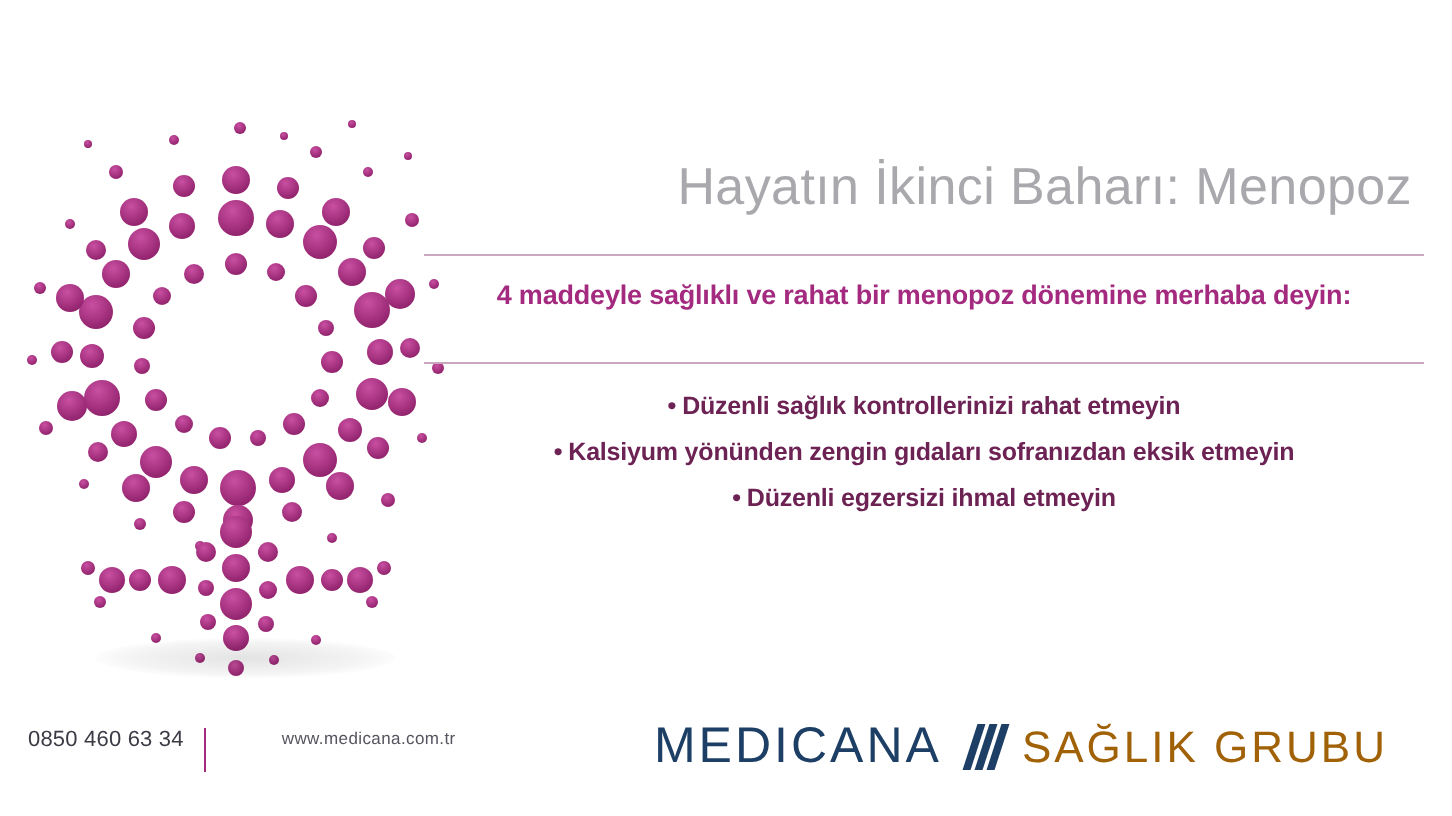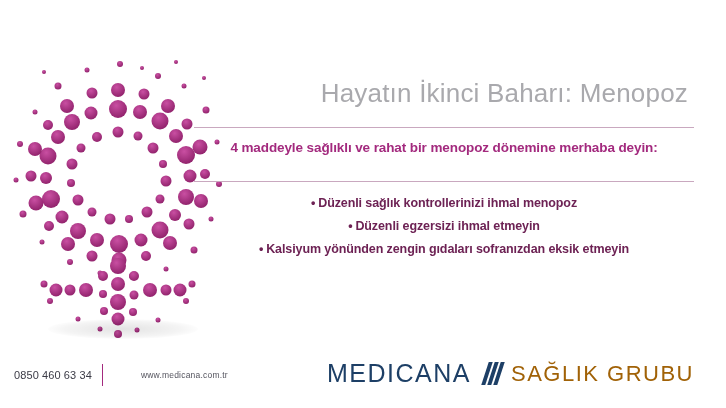--- a/index.html
+++ b/index.html
@@ -37,21 +37,21 @@
     top: 305px;
     width: 150px;
     height: 20px;
     border-radius: 50%;
     background: radial-gradient(ellipse at center, rgba(0,0,0,0.11) 0%, rgba(0,0,0,0.045) 55%, rgba(0,0,0,0) 75%);
   }
 
   
   .content {
     position: absolute;
-    left: 194px;
+    left: 212px;
     top: 78px;
     width: 500px;
   }
   .headline-sub {
     font-size: 26px;
     color: #a9a9ad;
     font-weight: 400;
     text-align: right;
     letter-spacing: 0.2px;
     line-height: 1.2;
@@ -100,21 +100,21 @@
     color: #6d2254;
     margin-right: 3px;
   }
 
   
   .footer-left {
     position: absolute;
     left: 14px;
     bottom: 22px;
     display: flex;
-    align-items: center;
+    align-items: flex-start;
     gap: 10px;
   }
   .phone {
     font-size: 11px;
     color: #3b3b46;
     letter-spacing: 0.1px;
   }
   .divider-v {
     width: 1px;
     height: 22px;
@@ -292,27 +292,27 @@
 
   <div class="content">
     <div class="headline-sub">Hayatın İkinci Baharı: Menopoz</div>
 
     <div class="rule top"></div>
     <div class="lead">4 maddeyle sağlıklı ve rahat bir menopoz dönemine merhaba deyin:</div>
     <div class="rule bottom"></div>
 
     <ul class="bullets">
       <li>
-        <span class="dot">•</span><span>Düzenli sağlık kontrollerinizi ihmal menopoz</span>
+        <span class="dot">•</span><span>Düzenli sağlık kontrollerinizi rahat etmeyin</span>
+      </li>
+      <li>
+        <span class="dot">•</span><span>Kalsiyum yönünden zengin gıdaları sofranızdan eksik etmeyin</span>
       </li>
       <li>
         <span class="dot">•</span><span>Düzenli egzersizi ihmal etmeyin</span>
-      </li>
-      <li>
-        <span class="dot">•</span><span>Kalsiyum yönünden zengin gıdaları sofranızdan eksik etmeyin</span>
       </li>
     </ul>
   </div>
 
   <div class="footer-left">
     <div class="phone">0850 460 63 34</div>
     <div class="divider-v"></div>
     <div class="website">www.medicana.com.tr</div>
   </div>
 

